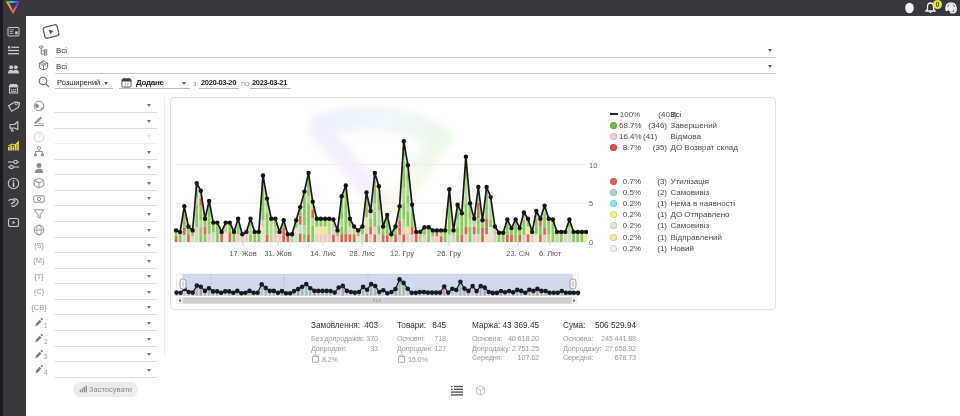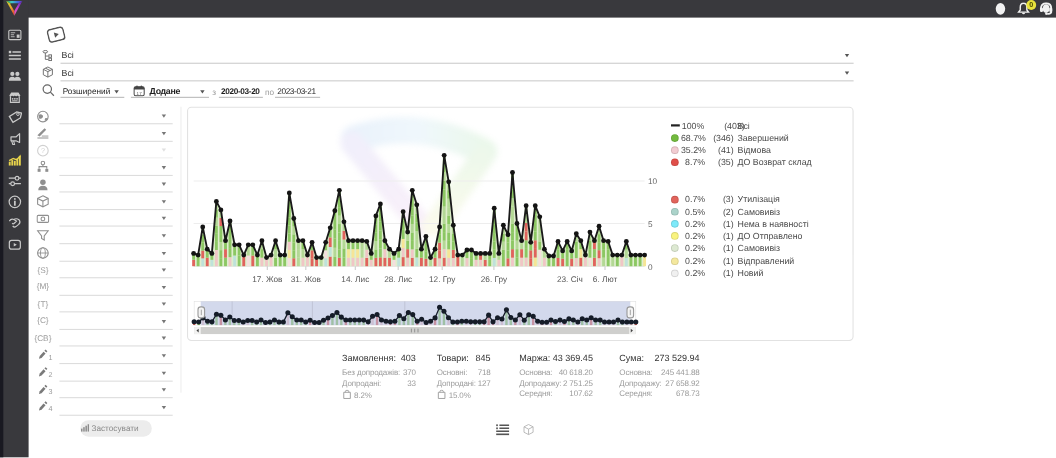--- a/index.html
+++ b/index.html
@@ -144,21 +144,21 @@
     <rect x="7.5" y="0.7" width="1.3" height="2" rx="0.6" fill="#444"></rect>
     <text x="6" y="9.8" font-size="4.5" fill="#555" text-anchor="middle" font-family="Liberation Sans">17</text>
   </svg>
 <div style="position:absolute;left:136px;top:77.5px;font-size:8px;color:#1e1e1e;font-weight:700;letter-spacing:-0.3px">Додане</div>
 <div style="position:absolute;left:182px;top:81.5px;width:0;height:0;border-left:2.5px solid transparent;border-right:2.5px solid transparent;border-top:3.5px solid #555"></div>
 <div style="position:absolute;left:119px;top:88px;width:71px;border-top:1px solid #bbb"></div>
 <div style="position:absolute;left:193px;top:79px;font-size:7.5px;color:#9b9b9b">з</div>
 <div style="position:absolute;left:201px;top:77.5px;font-size:7.5px;letter-spacing:-0.34px;color:#1e1e1e;font-weight:700">2020-03-20</div>
 <div style="position:absolute;left:199px;top:88px;width:40px;border-top:1px solid #bbb"></div>
 <div style="position:absolute;left:241px;top:79px;font-size:7.5px;color:#9b9b9b">по</div>
-<div style="position:absolute;left:252px;top:77.5px;font-size:7.5px;letter-spacing:-0.34px;color:#1e1e1e;font-weight:400">2023-03-21</div>
+<div style="position:absolute;left:252px;top:77.5px;font-size:7.5px;letter-spacing:-0.34px;color:#1e1e1e;font-weight:700">2023-03-21</div>
 <div style="position:absolute;left:250px;top:88px;width:41px;border-top:1px solid #bbb"></div>
 
 <svg width="12" height="12" viewBox="0 0 12 12" style="position:absolute;left:33px;top:99.5px" xmlns="http://www.w3.org/2000/svg">
     <circle cx="6" cy="6" r="4.8" fill="none" stroke="#8f8f8f" stroke-width="1"></circle>
     <path d="M2,4.5 Q4,3 5.5,4.5 Q7,6 5,7.5 Q3.5,8.5 2.5,7.5" fill="#8f8f8f"></path>
     <path d="M8,7.5 Q10,7 10.5,8.5 Q9,10.3 7.5,9.5 Z" fill="#8f8f8f"></path>
   </svg>
 <div style="position:absolute;left:54px;top:112.0px;width:103px;border-top:1px solid #ddd"></div>
 <div style="position:absolute;left:147px;top:104.0px;width:0;height:0;border-left:2.5px solid transparent;border-right:2.5px solid transparent;border-top:3.5px solid #777"></div>
 <svg width="12" height="12" viewBox="0 0 12 12" style="position:absolute;left:33px;top:115.07px" xmlns="http://www.w3.org/2000/svg">
@@ -248,21 +248,21 @@
 <div style="position:absolute;left:44px;top:353.12px;font-size:6.5px;color:#9a9a9a">3</div>
 <div style="position:absolute;left:54px;top:361.12px;width:103px;border-top:1px solid #ddd"></div>
 <div style="position:absolute;left:147px;top:353.12px;width:0;height:0;border-left:2.5px solid transparent;border-right:2.5px solid transparent;border-top:3.5px solid #777"></div>
 <svg width="11" height="11" viewBox="0 0 12 12" style="position:absolute;left:33px;top:364.19px" xmlns="http://www.w3.org/2000/svg">
     <path d="M2.6,10 L3.4,7.2 L7.2,3 L9.2,4.8 L5.2,9.2 Z" fill="#7a7a7a"></path>
     <path d="M8,2 L9.2,0.9 L11,2.5 L9.9,3.7 Z" fill="#7a7a7a"></path>
   </svg>
 <div style="position:absolute;left:44px;top:368.69px;font-size:6.5px;color:#9a9a9a">4</div>
 <div style="position:absolute;left:54px;top:376.69px;width:103px;border-top:1px solid #ddd"></div>
 <div style="position:absolute;left:147px;top:368.69px;width:0;height:0;border-left:2.5px solid transparent;border-right:2.5px solid transparent;border-top:3.5px solid #777"></div>
-<div style="position:absolute;left:73px;top:382px;width:65px;height:15px;background:#ececec;border-radius:8px;font-size:7.5px;color:#8a8a8a;text-align:left;line-height:15px"><svg width="8" height="8" viewBox="0 0 12 12" style="vertical-align:-1px" xmlns="http://www.w3.org/2000/svg">
+<div style="position:absolute;left:73px;top:382px;width:65px;height:15px;background:#ececec;border-radius:8px;font-size:7.5px;color:#8a8a8a;text-align:center;line-height:15px"><svg width="8" height="8" viewBox="0 0 12 12" style="vertical-align:-1px" xmlns="http://www.w3.org/2000/svg">
       <g fill="#8a8a8a">
         <rect x="1" y="7" width="2" height="4"></rect>
         <rect x="4" y="5" width="2" height="6"></rect>
         <rect x="7" y="3" width="2" height="8"></rect>
         <rect x="10" y="1" width="2" height="10"></rect>
       </g>
     </svg> Застосувати</div>
 <div style="position:absolute;left:164px;top:97px;width:1px;height:260px;background:#eee"></div>
 <div style="position:absolute;left:170px;top:97px;width:606px;height:213px;background:#fff;border:1px solid #e2e2e2;border-radius:4px;overflow:hidden">
 <svg width="150" height="110" viewBox="0 0 150 110" xmlns="http://www.w3.org/2000/svg" style="position:absolute;left:135px;top:6px;opacity:0.18;filter:blur(3px)">
@@ -981,22 +981,22 @@
         <span style="position:absolute;left:65.5px;white-space:nowrap">Всі</span>
       </div>
       <div style="position:absolute;left:0;top:22.0px;width:180px;height:11px;font-size:8px;color:#4a4a4a;line-height:11px">
         <span style="position:absolute;left:4.5px;top:2px;width:7px;height:7px;border-radius:50%;background:#72ba3e;box-shadow:inset 0 0 0 0.8px rgba(0,0,0,0.12)"></span>
         <span style="position:absolute;left:14px;width:22px;">68.7%</span>
         <span style="position:absolute;left:38px;width:24px;text-align:right">(346)</span>
         <span style="position:absolute;left:65.5px;white-space:nowrap">Завершений</span>
       </div>
       <div style="position:absolute;left:0;top:33.1px;width:180px;height:11px;font-size:8px;color:#4a4a4a;line-height:11px">
         <span style="position:absolute;left:4.5px;top:2px;width:7px;height:7px;border-radius:50%;background:#f2ccd2;box-shadow:inset 0 0 0 0.8px rgba(0,0,0,0.12)"></span>
-        <span style="position:absolute;left:14px;width:22px;text-align:right">35.2%</span>
-        <span style="position:absolute;left:38px;width:24px;text-align:right">(41)</span>
+        <span style="position:absolute;left:14px;width:22px;text-align:right">16.4%</span>
+        <span style="position:absolute;left:38px;width:24px;text-align:left">(41)</span>
         <span style="position:absolute;left:65.5px;white-space:nowrap">Відмова</span>
       </div>
       <div style="position:absolute;left:0;top:44.2px;width:180px;height:11px;font-size:8px;color:#4a4a4a;line-height:11px">
         <span style="position:absolute;left:4.5px;top:2px;width:7px;height:7px;border-radius:50%;background:#e04f49;box-shadow:inset 0 0 0 0.8px rgba(0,0,0,0.12)"></span>
         <span style="position:absolute;left:14px;width:22px;text-align:right">8.7%</span>
         <span style="position:absolute;left:38px;width:24px;text-align:right">(35)</span>
         <span style="position:absolute;left:65.5px;white-space:nowrap">ДО Возврат склад</span>
       </div>
       <div style="position:absolute;left:0;top:77.7px;width:180px;height:11px;font-size:8px;color:#4a4a4a;line-height:11px">
         <span style="position:absolute;left:4.5px;top:2px;width:7px;height:7px;border-radius:50%;background:#e2645c;box-shadow:inset 0 0 0 0.8px rgba(0,0,0,0.12)"></span>
@@ -1090,21 +1090,21 @@
       <span style="position:absolute;right:0">2 751.25</span>
     </div>
     <div style="position:absolute;left:0;top:32.9px;width:67px;font-size:7.3px;letter-spacing:-0.15px;color:#9b9b9b">
       <span style="position:absolute;left:0">Середня:</span>
       <span style="position:absolute;right:0">107.62</span>
     </div>
   </div>
 <div style="position:absolute;left:563px;top:320.5px;width:73px;height:50px">
 <div style="position:absolute;left:0;top:0;width:73px;font-size:8.2px;color:#333;font-weight:400">
       <span style="position:absolute;left:0">Сума:</span>
-      <span style="position:absolute;right:0">273 529.94</span>
+      <span style="position:absolute;right:0">506 529.94</span>
     </div>
 <div style="position:absolute;left:0;top:13.5px;width:73px;font-size:7.3px;letter-spacing:-0.15px;color:#9b9b9b">
       <span style="position:absolute;left:0">Основна:</span>
       <span style="position:absolute;right:0">245 441.88</span>
     </div>
     <div style="position:absolute;left:0;top:23.2px;width:73px;font-size:7.3px;letter-spacing:-0.15px;color:#9b9b9b">
       <span style="position:absolute;left:0">Допродажу:</span>
       <span style="position:absolute;right:0">27 658.92</span>
     </div>
     <div style="position:absolute;left:0;top:32.9px;width:73px;font-size:7.3px;letter-spacing:-0.15px;color:#9b9b9b">

